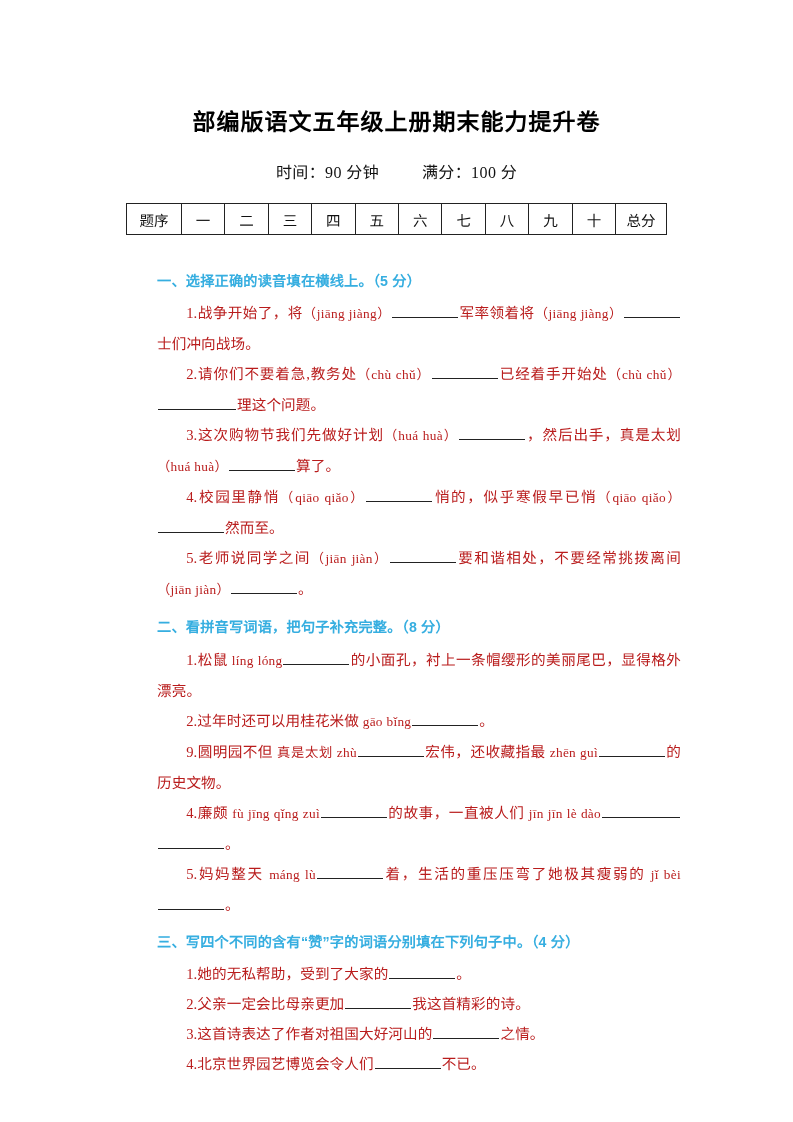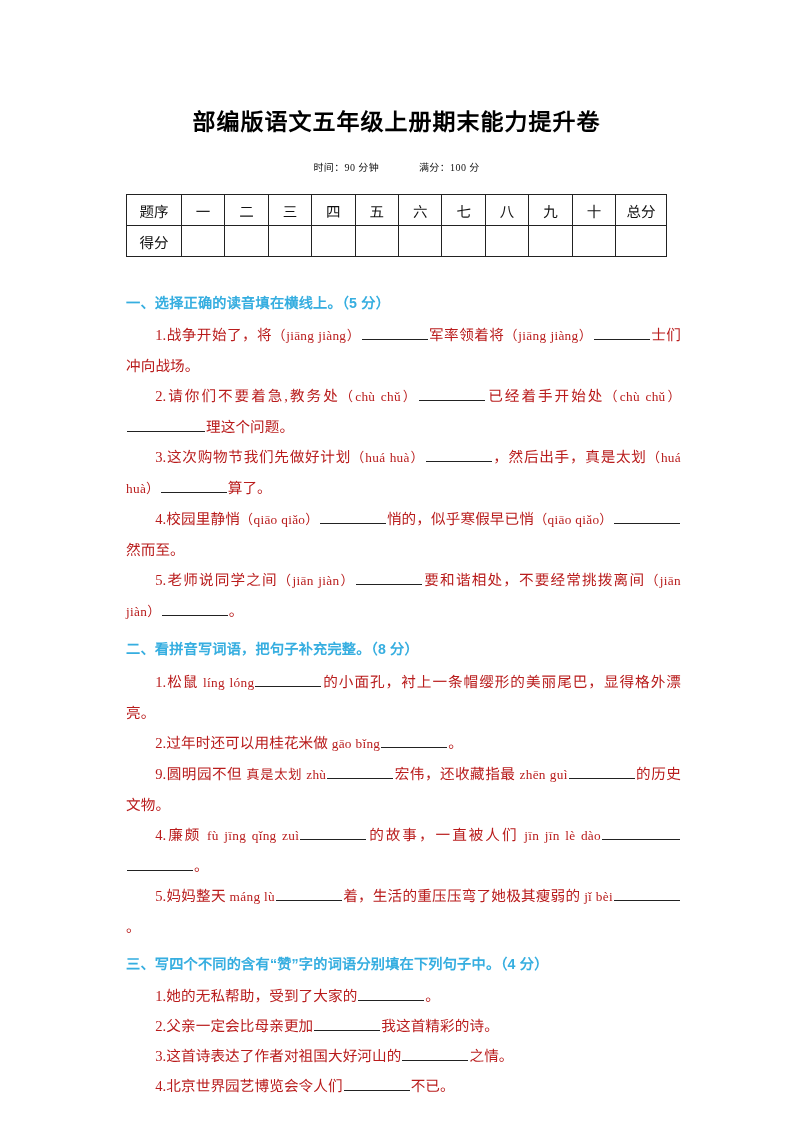--- a/index.html
+++ b/index.html
@@ -30,21 +30,21 @@
     font-family: "Liberation Sans", "DejaVu Sans", sans-serif;
     font-weight: bold;
     font-size: 23px;
     letter-spacing: 1px;
     margin: 0;
     padding-top: 103px;
     color: #000;
   }
   .meta-line {
     text-align: center;
-    font-size: 10px;
+    font-size: 16px;
     margin: 0;
     padding-top: 22px;
     color: #111;
     letter-spacing: 0.4px;
   }
   .meta-line .gap {
     display: inline-block;
     width: 34px;
   }
 
@@ -78,20 +78,21 @@
     width: 41px;
   }
   table.score-table td.totalcol {
     width: 48px;
   }
 
   
   .content {
     padding: 0 112px 0 126px;
     margin-top: 36px;
+    margin-left: 31px;
   }
   .section-heading {
     color: #36aee0;
     font-family: "Liberation Sans", "DejaVu Sans", sans-serif;
     font-weight: bold;
     font-size: 14.2px;
     line-height: 1.5;
     margin: 0 0 6px 0;
     letter-spacing: 0.2px;
   }
@@ -146,34 +147,20 @@
           <td class="numcol">三</td>
           <td class="numcol">四</td>
           <td class="numcol">五</td>
           <td class="numcol">六</td>
           <td class="numcol">七</td>
           <td class="numcol">八</td>
           <td class="numcol">九</td>
           <td class="numcol">十</td>
           <td class="totalcol">总分</td>
         </tr>
-        <tr>
-          <td class="rowhead">得分</td>
-          <td class="numcol"></td>
-          <td class="numcol"></td>
-          <td class="numcol"></td>
-          <td class="numcol"></td>
-          <td class="numcol"></td>
-          <td class="numcol"></td>
-          <td class="numcol"></td>
-          <td class="numcol"></td>
-          <td class="numcol"></td>
-          <td class="numcol"></td>
-          <td class="totalcol"></td>
-        </tr>
       </tbody>
     </table>
   </div>
 
   <div class="content">
 
     <div class="section-block">
       <p class="section-heading">一、选择正确的读音填在横线上。（5 分）</p>
 
       <p class="q"><span>1.战争开始了，将</span><span class="py">（jiāng jiàng）</span><span class="blank b-md"></span><span>军率领着将</span><span class="py">（jiāng jiàng）</span><span class="blank b-sm"></span><span>士们冲向战场。</span></p>

